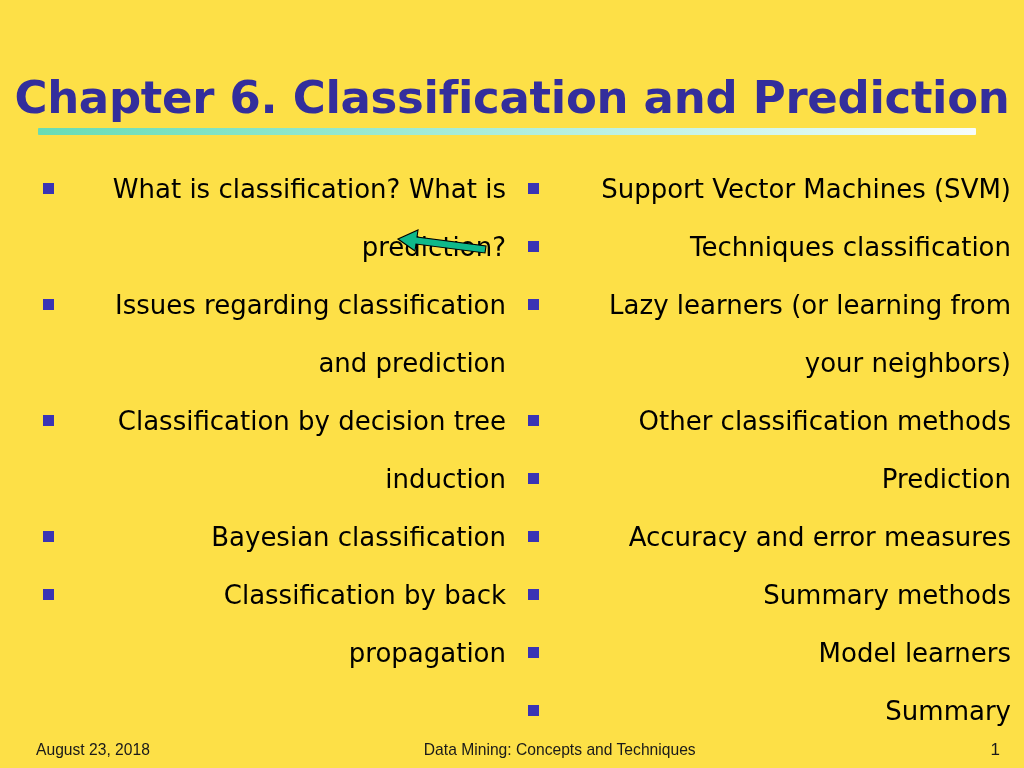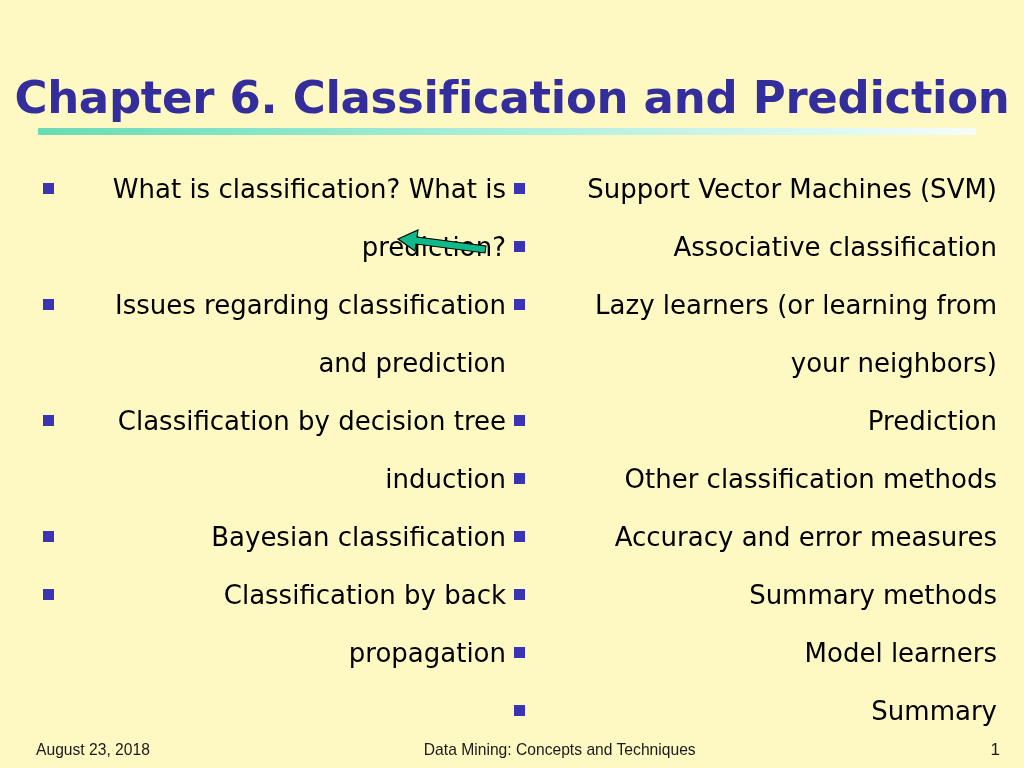--- a/index.html
+++ b/index.html
@@ -13,21 +13,21 @@
     height: 768px;
     overflow: hidden;
     font-family: "Liberation Sans", sans-serif;
     -webkit-font-smoothing: antialiased;
   }
 
   #slide {
     position: relative;
     width: 1024px;
     height: 768px;
-    background: #fef9c3;
+    background: #fde047;
   }
 
   
   #title-block {
     position: absolute;
     left: 0;
     top: 44px;
     width: 1024px;
     text-align: center;
   }
@@ -69,21 +69,21 @@
   }
   .column {
     position: absolute;
     top: 0;
   }
   #left-column {
     left: 36px;
     width: 470px;
   }
   #right-column {
-    left: 507px;
+    left: 521px;
     width: 490px;
   }
 
   ul.bullet-list {
     list-style: none;
     margin: 0;
     padding: 0;
   }
   li.bullet-item {
     position: relative;
@@ -202,33 +202,33 @@
     </div>
 
     <div class="column" id="right-column">
       <ul class="bullet-list">
         <li class="bullet-item">
           <span class="bullet-square"></span>
           <span class="bullet-text">Support Vector Machines (SVM)</span>
         </li>
         <li class="bullet-item">
           <span class="bullet-square"></span>
-          <span class="bullet-text">Associative classification</span>
+          <span class="bullet-text">Techniques classification</span>
         </li>
         <li class="bullet-item">
           <span class="bullet-square"></span>
           <span class="bullet-text">Lazy learners (or learning from your neighbors)</span>
         </li>
         <li class="bullet-item">
           <span class="bullet-square"></span>
+          <span class="bullet-text">Other classification methods</span>
+        </li>
+        <li class="bullet-item">
+          <span class="bullet-square"></span>
           <span class="bullet-text">Prediction</span>
-        </li>
-        <li class="bullet-item">
-          <span class="bullet-square"></span>
-          <span class="bullet-text">Other classification methods</span>
         </li>
         <li class="bullet-item">
           <span class="bullet-square"></span>
           <span class="bullet-text">Accuracy and error measures</span>
         </li>
         <li class="bullet-item">
           <span class="bullet-square"></span>
           <span class="bullet-text">Summary methods</span>
         </li>
         <li class="bullet-item">

